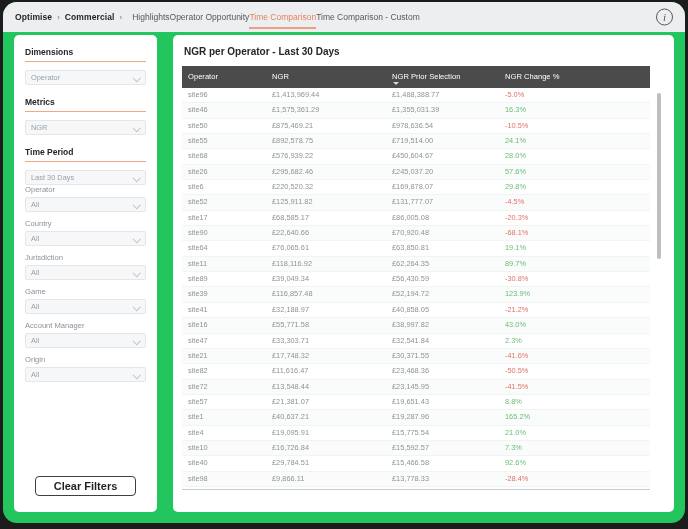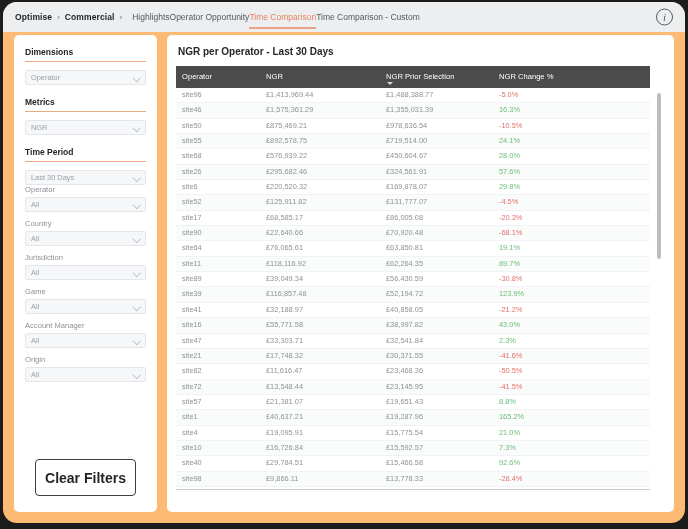--- a/index.html
+++ b/index.html
@@ -6,21 +6,21 @@
   html, body {
     width: 688px; height: 529px;
     background: #1c1c1c;
     font-family: "Liberation Sans", sans-serif;
     overflow: hidden;
   }
   .window {
     position: absolute;
     left: 3px; top: 2px;
     width: 682px; height: 521px;
-    background: #fdba74;
+    background: #22c55e;
     border-radius: 14px;
     overflow: hidden;
     display: flex;
     flex-direction: column;
   }
 
   
   .topnav {
     height: 30px;
     background: #eceef0;
@@ -69,21 +69,21 @@
     font-family: "Liberation Serif", serif;
     font-size: 11px;
     font-style: italic;
     line-height: 1;
   }
 
   
   .body {
     flex: 1 1 auto;
     display: flex;
-    gap: 10px;
+    gap: 16px;
     padding: 3px 11px 11px 11px;
     min-height: 0;
     justify-content: space-between;
   }
 
   
   .sidebar {
     width: 143px;
     flex: 0 0 143px;
     background: #ffffff;
@@ -133,26 +133,26 @@
     width: 4.5px; height: 4.5px;
     border-right: 1px solid #b9bec4;
     border-bottom: 1px solid #b9bec4;
     transform: rotate(45deg);
   }
   .filters-list { margin-top: 0; }
   .filters-list .field { margin-bottom: 7px; }
   .spacer { flex: 1 1 auto; }
   .clear-btn {
     align-self: center;
-    width: 101px; height: 37px;
+    width: 101px; height: 20px;
     border: 1.1px solid #3c3f43;
     border-radius: 4px;
     background: #ffffff;
     display: flex; align-items: center; justify-content: center;
-    font-size: 14px;
+    font-size: 11px;
     font-weight: bold;
     color: #1f2124;
     margin-bottom: 6px;
   }
 
   
   .main {
     flex: 1 1 auto;
     background: #ffffff;
     border-radius: 5px;
@@ -393,21 +393,21 @@
                 </tr>
                 <tr>
                   <td>site68</td>
                   <td>£576,939.22</td>
                   <td>£450,604.67</td>
                   <td class="pos">28.0%</td>
                 </tr>
                 <tr>
                   <td>site26</td>
                   <td>£295,682.46</td>
-                  <td>£324,561.91</td>
+                  <td>£245,037.20</td>
                   <td class="pos">57.6%</td>
                 </tr>
                 <tr>
                   <td>site6</td>
                   <td>£220,520.32</td>
                   <td>£169,878.07</td>
                   <td class="pos">29.8%</td>
                 </tr>
                 <tr>
                   <td>site52</td>

